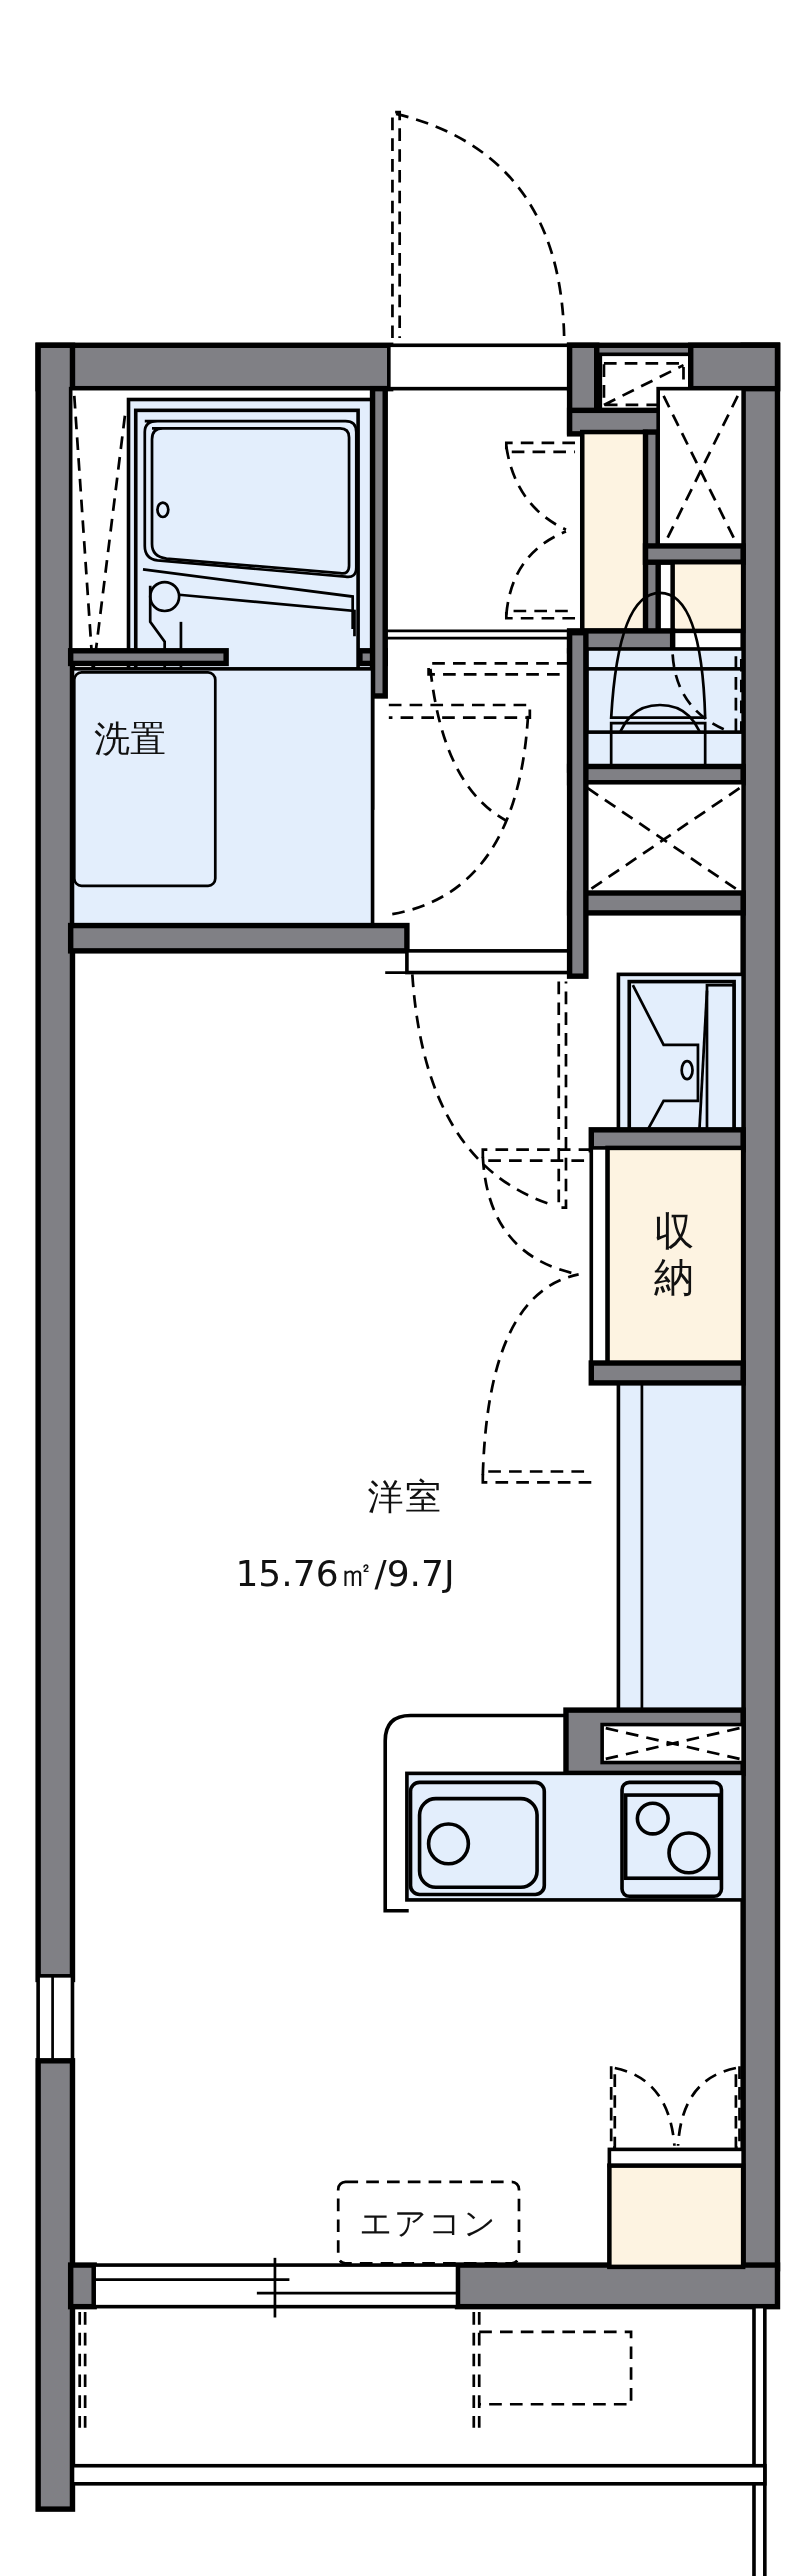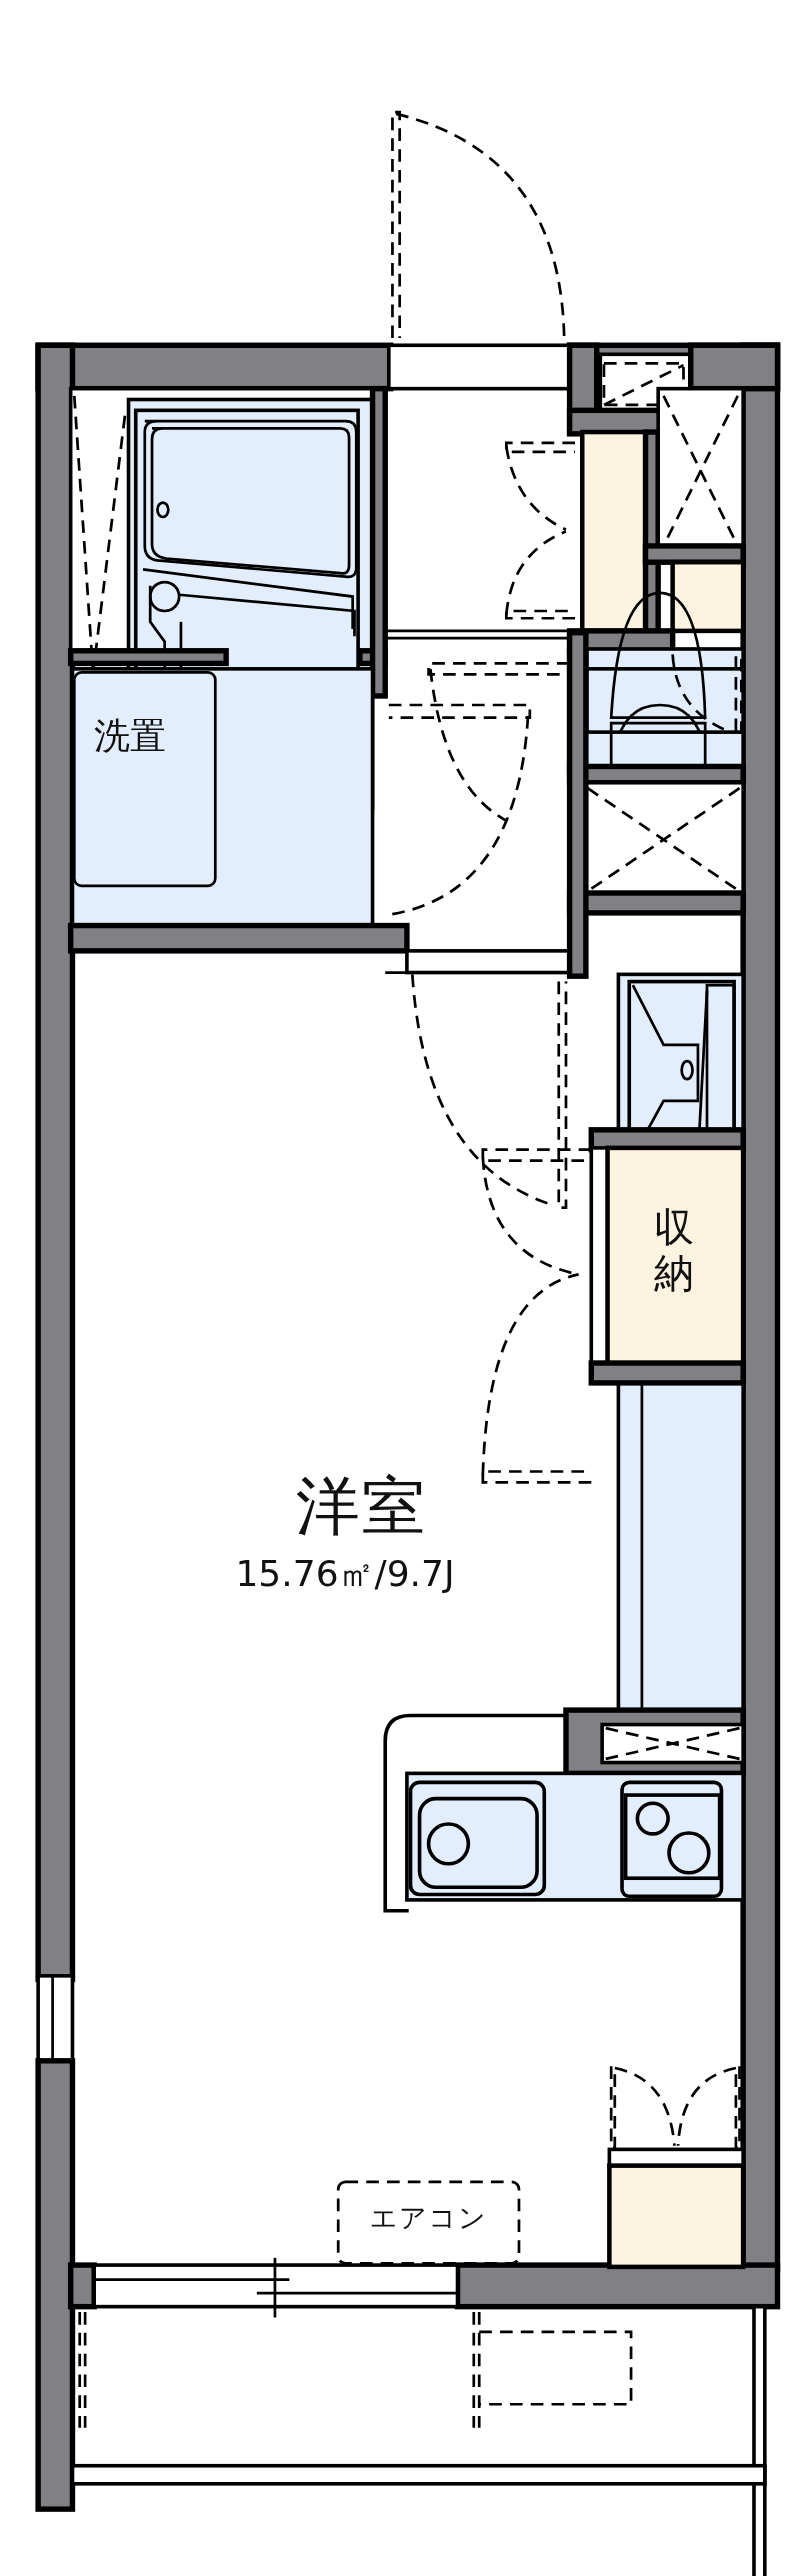--- a/index.html
+++ b/index.html
@@ -1,23 +1,23 @@
 <!DOCTYPE html>
 <html style="font-size:14.5px"><head>
 <meta charset="utf-8">
 <style>
   html, body { margin:0; padding:0; background:#ffffff; }
   body { width:812px; height:2576px; position:relative; overflow:hidden; font-family:"DejaVu Sans", sans-serif; }
   #plan { position:absolute; left:0; top:0; width:812px; height:2576px; }
-  .label { position:absolute; color:#111; text-align:center; white-space:nowrap;font-family:Liberation Mono, monospace; }
-  .room-name { font-size:64px; line-height:1; letter-spacing:1.8px; }
+  .label { position:absolute; color:#111; text-align:center; white-space:nowrap; }
+  .room-name { font-size:36px; line-height:1; letter-spacing:1.8px;text-align:right; }
   .room-area { font-size:36px; line-height:1; font-family:"DejaVu Sans", sans-serif; }
   .small-label { font-size:36px; line-height:1; }
   .vert-label { font-size:40px; line-height:1.15; }
-  .ac-label { font-size:27px; line-height:1; letter-spacing:1.8px; }
+  .ac-label { font-size:32px; line-height:1; letter-spacing:1.8px; }
 </style>
 </head>
 <body>
 
 <svg id="plan" viewBox="0 0 898 2850" xmlns="http://www.w3.org/2000/svg">
   <defs>
     <style>
       .wall { fill:#808085; stroke:#000; stroke-width:6; }
       .wet { fill:#e3eefc; stroke:#000; stroke-width:4; }
       .store { fill:#fdf3e1; stroke:#000; stroke-width:5; }

